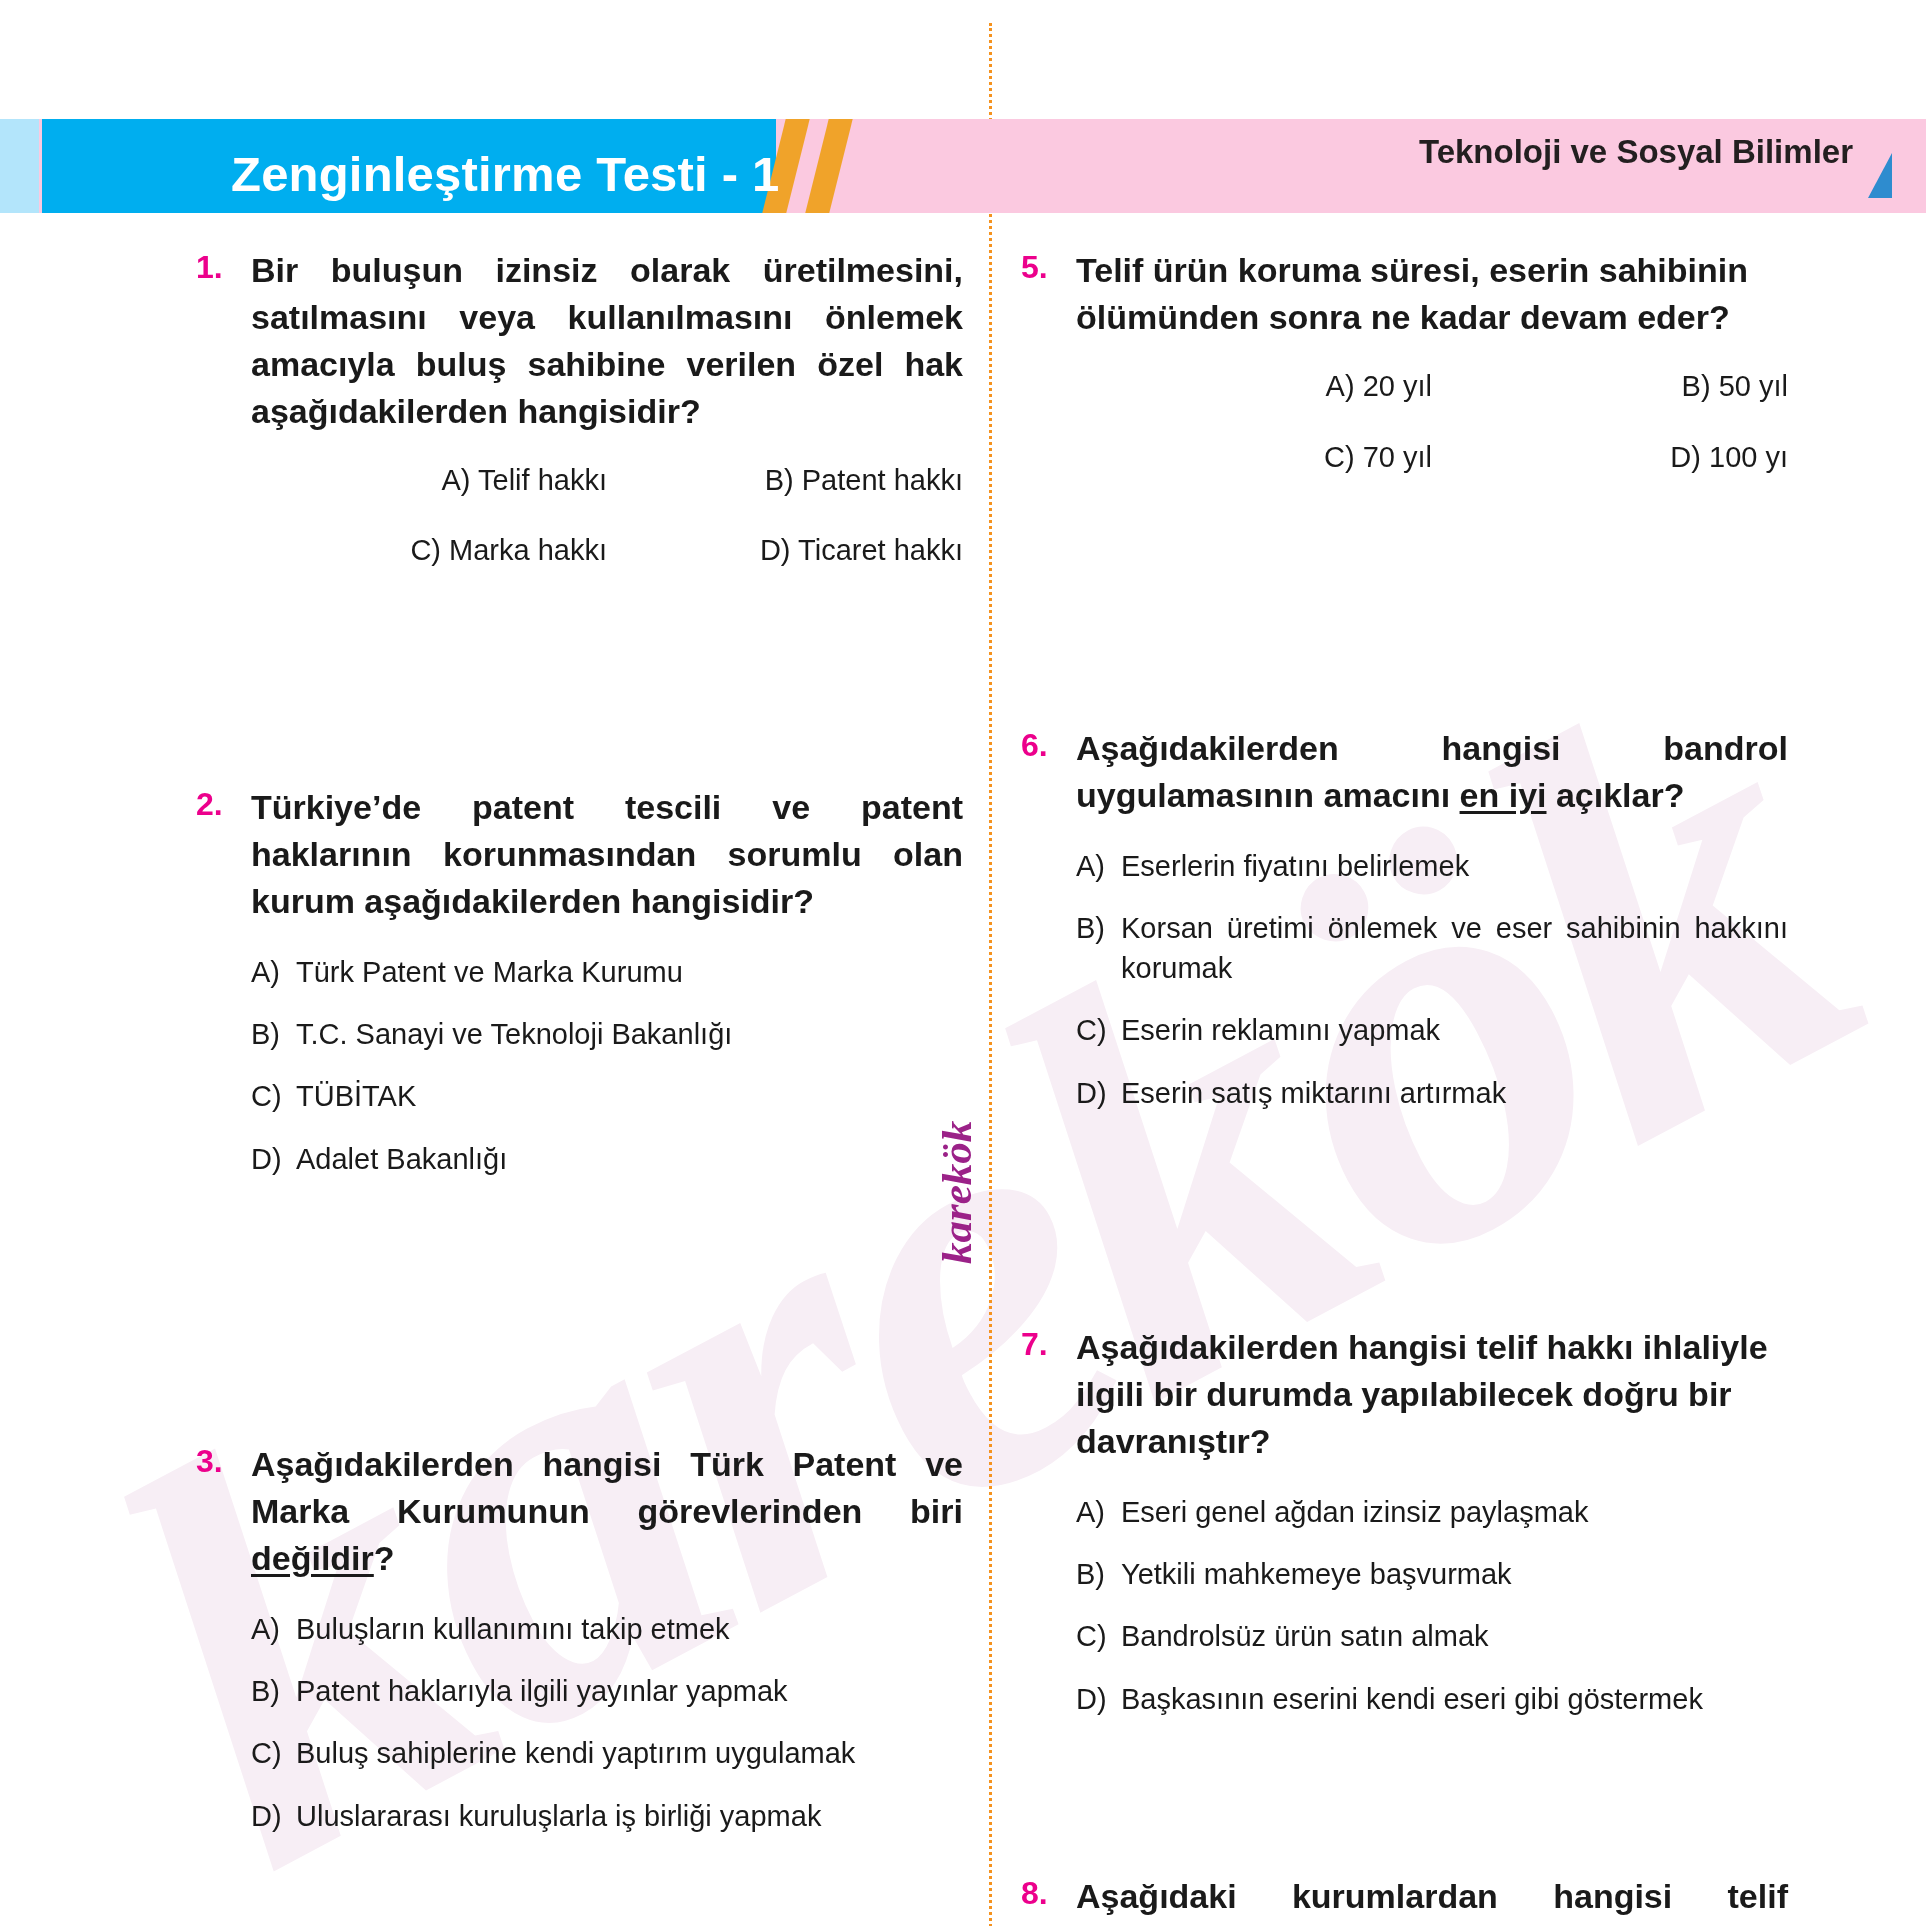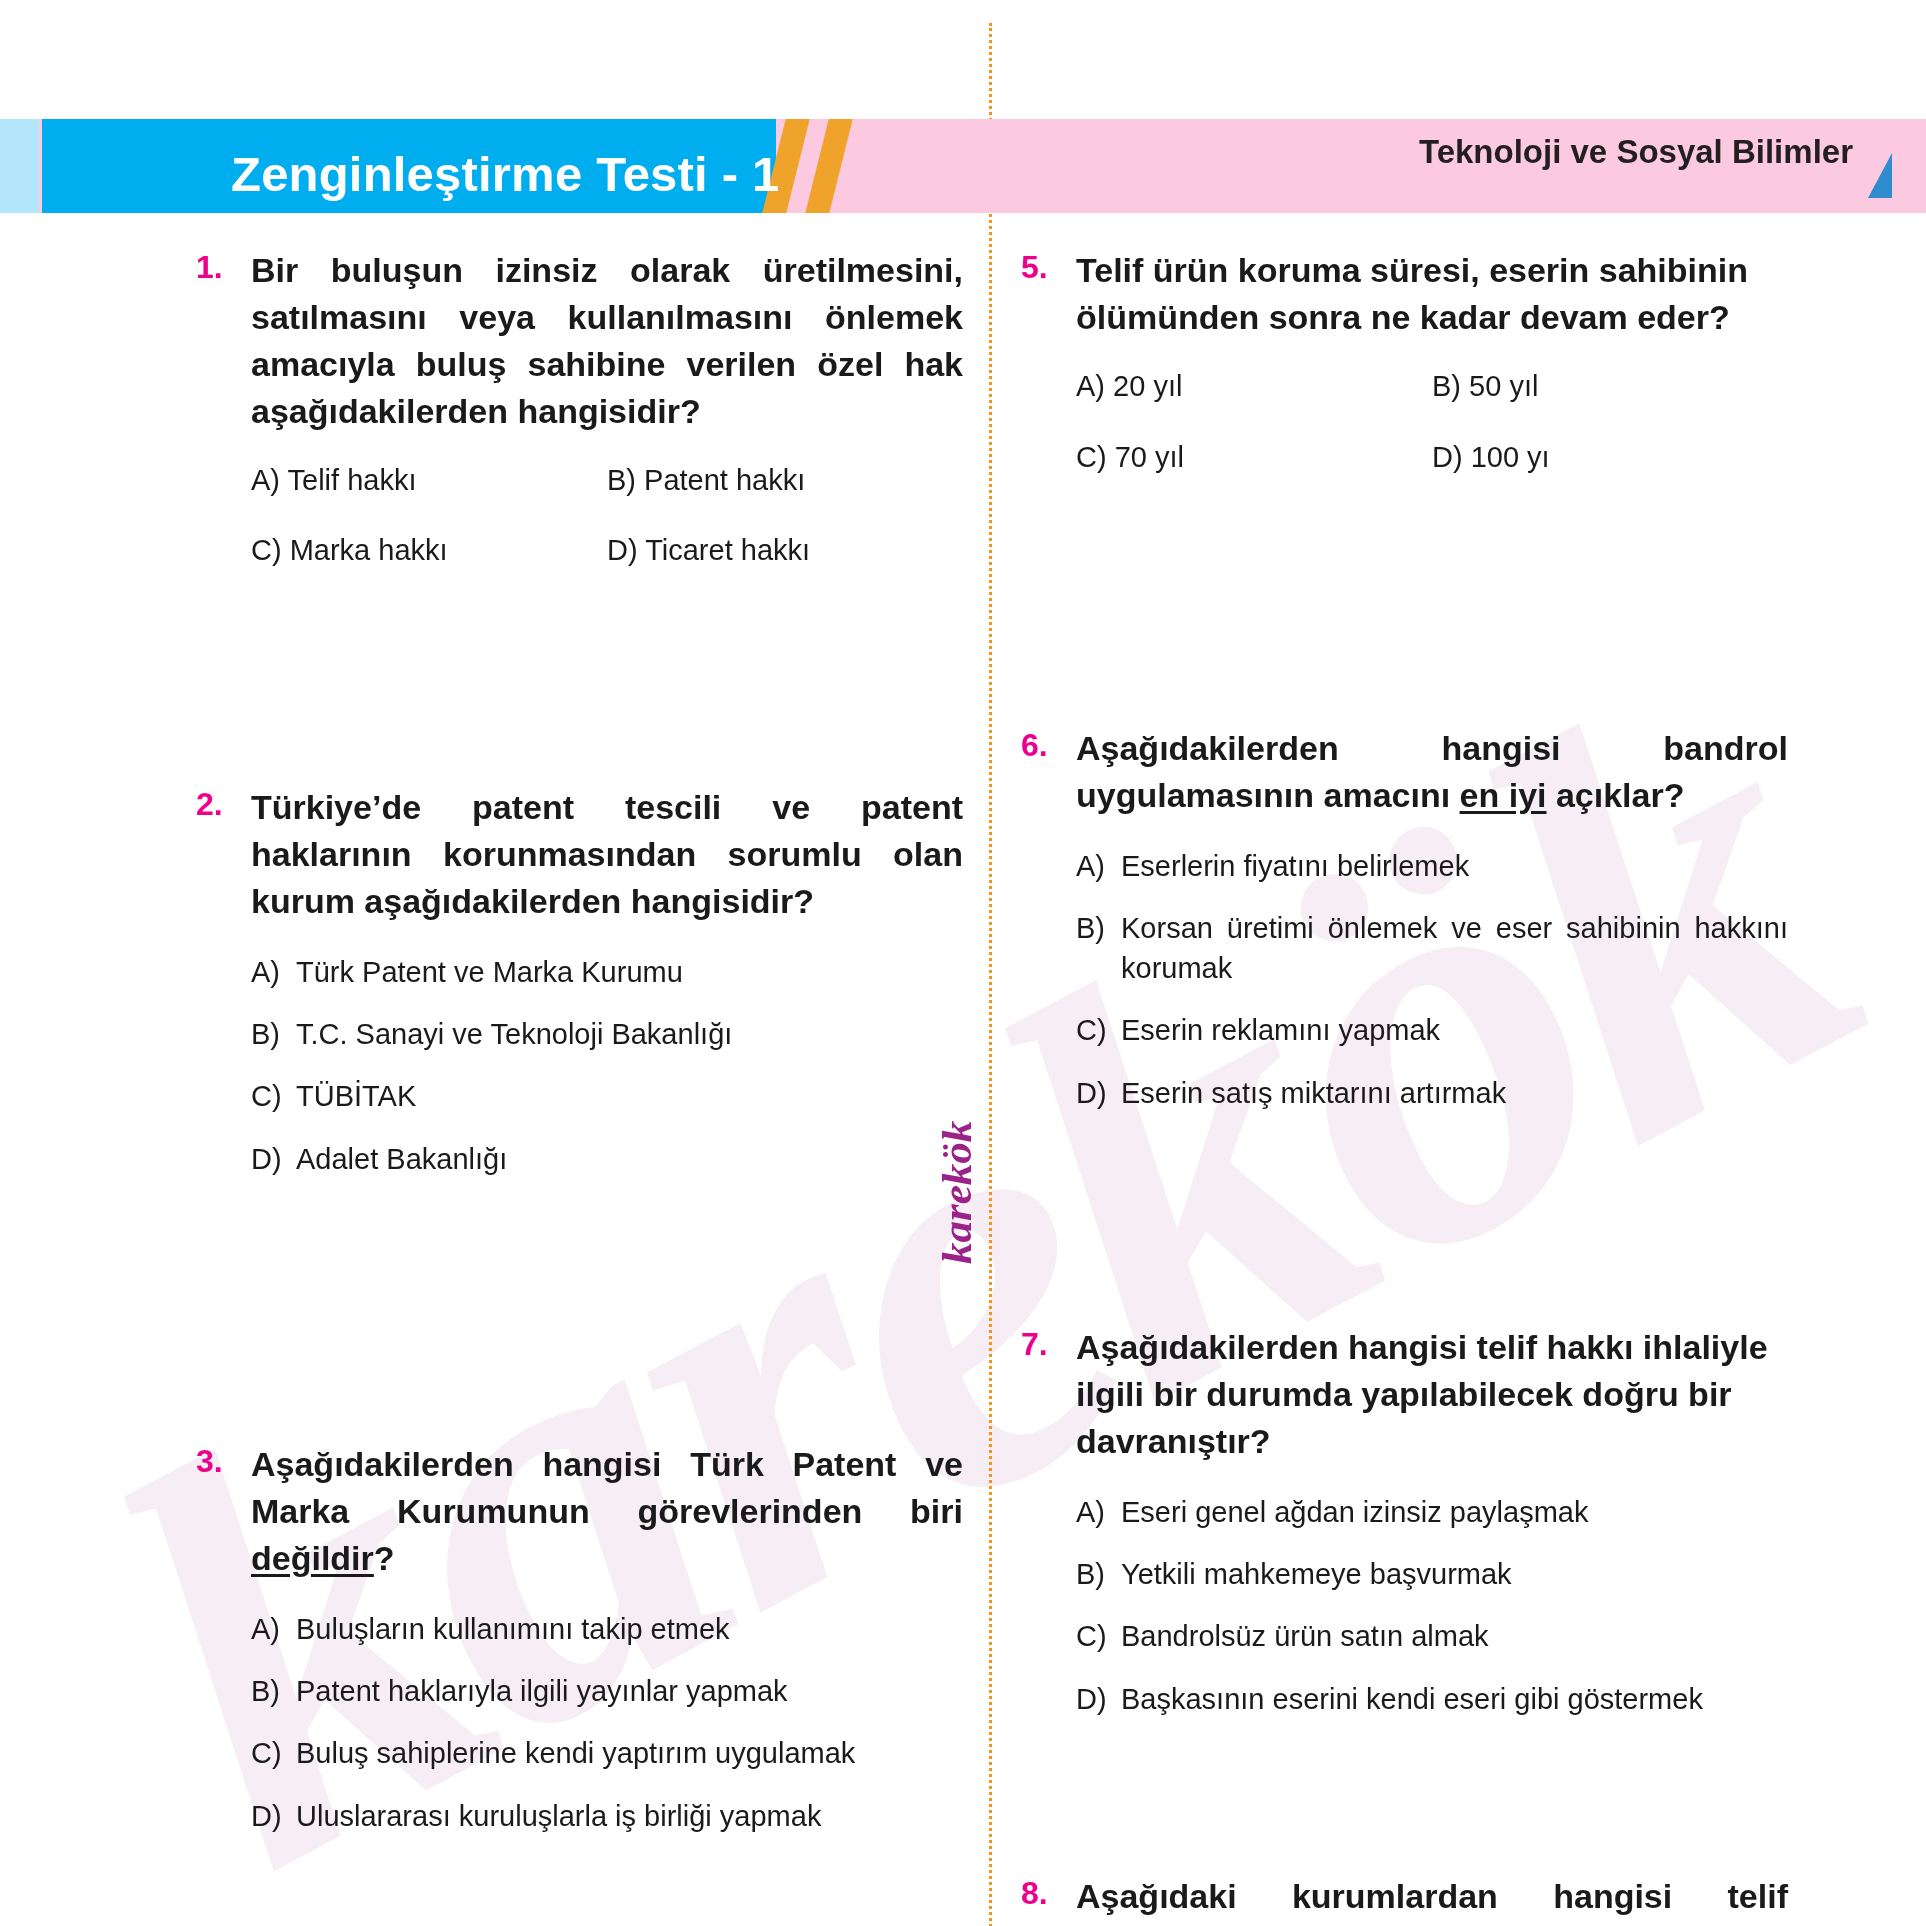--- a/index.html
+++ b/index.html
@@ -187,20 +187,21 @@
   }
   .opts.grid2 .opt{
     width:50%;
     box-sizing:border-box;
     margin-bottom:33px;
     color:#1a1a1a;
     font-size:29px;
     font-weight:400;
     line-height:1.3;
     white-space:nowrap;
+    text-align:right;
   }
 </style>
 </head>
 <body>
 
 <div id="page">
 
   <div class="watermark">
     <div class="wm-text">karekök</div>
   </div>

